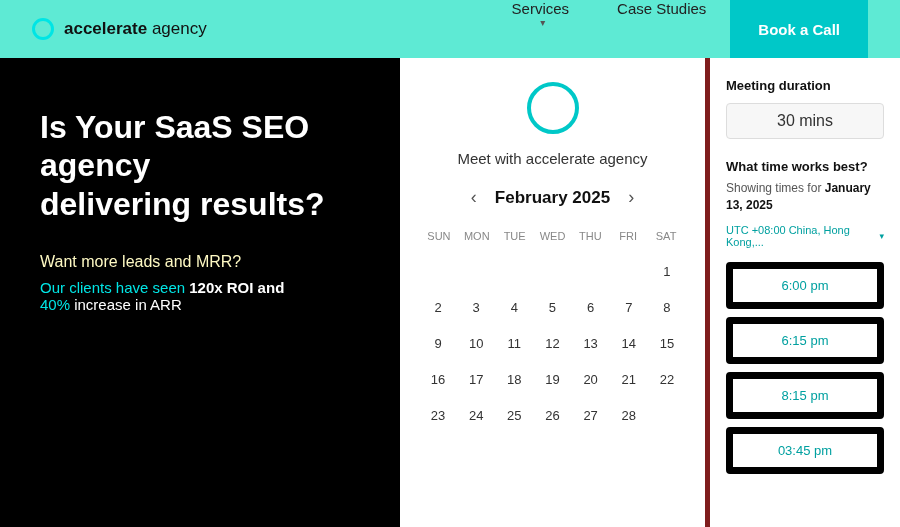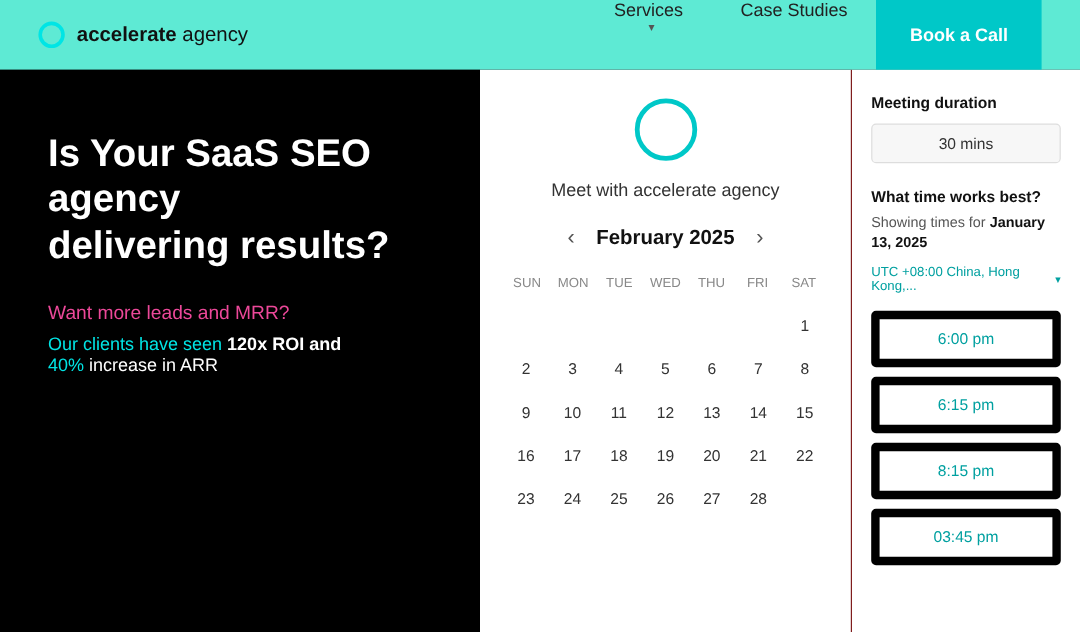--- a/index.html
+++ b/index.html
@@ -31,30 +31,30 @@
 
     
     .main { display: flex; height: calc(527px - 58px); background: #000; }
 
     
     .left-panel {
       width: 400px; flex-shrink: 0; padding: 50px 40px;
       display: flex; flex-direction: column; justify-content: flex-start;
     }
     .hero-title { font-size: 32px; font-weight: 700; color: #fff; line-height: 1.2; margin-bottom: 30px; }
-    .sub-text { font-size: 16px; color: #ec4899; margin-bottom: 8px; font-weight: 500; }
+    .sub-text { font-size: 16px; color: #fef9c3; margin-bottom: 8px; font-weight: 500; }
     .clients-text { font-size: 15px; color: #00e5e5; font-weight: 400; }
     .clients-text .white { color: #fff; font-weight: 700; }
     .clients-text .black-text { color: #fff; }
 
     
     .right-panel { flex: 1; background: #fff; display: flex; overflow: hidden; }
 
     .calendar-section {
-      flex: 1; padding: 24px 20px; border-right: 1px solid #7f1d1d;
+      flex: 1; padding: 24px 20px; border-right: 5px solid #7f1d1d;
       display: flex; flex-direction: column; align-items: center;
     }
     .cal-logo { width: 52px; height: 52px; border-radius: 50%; border: 4px solid #00c8c8; background: transparent; margin-bottom: 14px; }
     .cal-meet-text { font-size: 15px; color: #333; text-align: center; line-height: 1.4; margin-bottom: 16px; }
 
     .cal-nav { display: flex; align-items: center; gap: 12px; margin-bottom: 16px; }
     .cal-arrow { background: none; border: none; font-size: 18px; color: #555; cursor: pointer; padding: 2px 6px; }
     .cal-month { font-size: 17px; font-weight: 600; color: #111; }
 
     .cal-grid { width: 100%; }
@@ -67,21 +67,21 @@
       width: 32px; height: 32px; display: flex; align-items: center; justify-content: center;
       margin: 1px auto;
     }
     .cal-day.empty { color: transparent; cursor: default; }
 
     
     .meeting-sidebar { width: 190px; padding: 20px 16px; background: #fff; flex-shrink: 0; }
     .meeting-duration-label { font-size: 13px; font-weight: 600; color: #111; margin-bottom: 10px; }
     .duration-btn {
       width: 100%; border: 1px solid #ddd; background: #f7f7f7;
-      padding: 8px 12px; font-size: 13px; color: #333; border-radius: 4px;
+      padding: 8px 12px; font-size: 16px; color: #333; border-radius: 4px;
       text-align: center; cursor: pointer; margin-bottom: 20px;
     }
     .time-works-label { font-size: 13px; font-weight: 600; color: #111; margin-bottom: 6px; }
     .showing-times { font-size: 12px; color: #555; margin-bottom: 10px; line-height: 1.4; }
     .showing-times strong { font-weight: 700; color: #111; }
     .timezone-select {
       font-size: 11px; color: #00a0a0; margin-bottom: 14px;
       display: flex; align-items: center; gap: 4px; cursor: pointer;
     }
     .timezone-select .tz-caret { font-size: 9px; }

